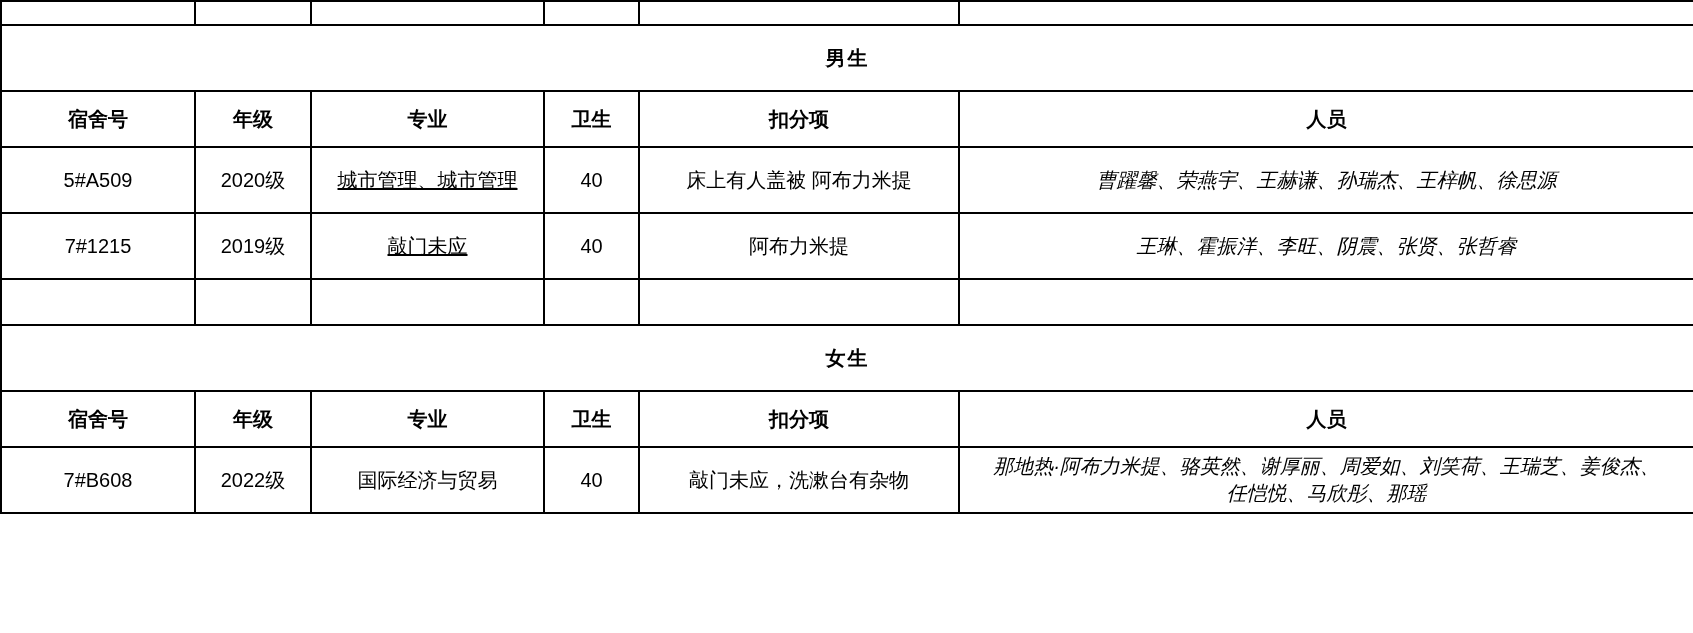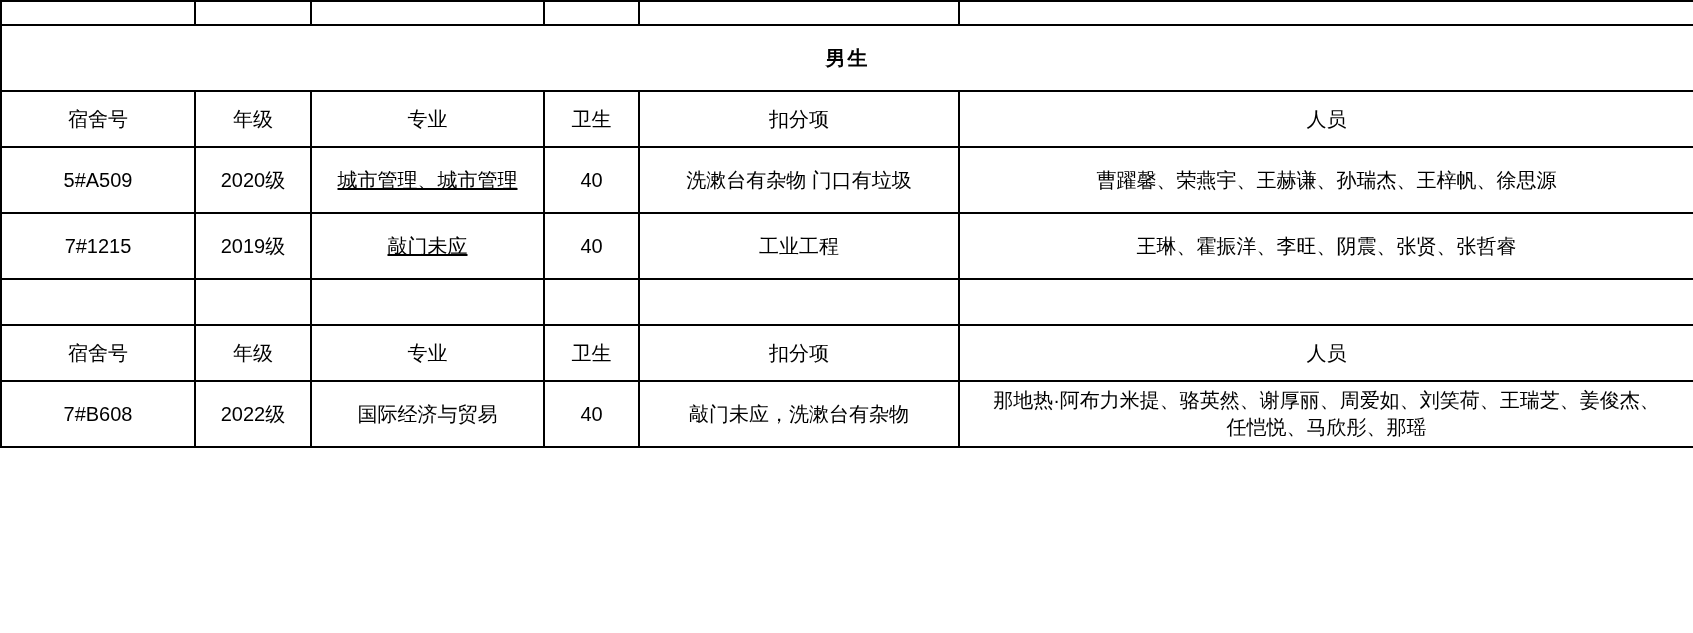--- a/index.html
+++ b/index.html
@@ -41,35 +41,36 @@
     height: 14px;
     padding: 0;
   }
   .section-title td {
     font-size: 31px;
     font-weight: bold;
     height: 56px;
     letter-spacing: 2px;
   }
   .head td {
-    font-weight: normal;
+    font-weight: bold;
     font-size: 21px;
     height: 46px;
   }
   .data td {
     height: 56px;
   }
   .blank td {
     height: 36px;
   }
   .u {
     text-decoration: underline;
   }
   .people-left {
     text-align: center;
+    font-style: italic;
   }
   .tight {
     line-height: 1.3;
     border-radius: 23px;
   }
 </style>
 </head>
 <body>
 
 <div class="sheet">
@@ -102,41 +103,44 @@
       <td>专业</td>
       <td>卫生</td>
       <td>扣分项</td>
       <td>人员</td>
     </tr>
     <tr class="data">
       <td>5#A509</td>
       <td>2020级</td>
       <td class="u">城市管理、城市管理</td>
       <td>40</td>
-      <td>洗漱台有杂物  门口有垃圾</td>
+      <td>床上有人盖被  阿布力米提</td>
       <td class="people-left">曹躍馨、荣燕宇、王赫谦、孙瑞杰、王梓帆、徐思源</td>
     </tr>
     <tr class="data">
       <td>7#1215</td>
       <td>2019级</td>
       <td class="u">敲门未应</td>
       <td>40</td>
-      <td>工业工程</td>
+      <td>阿布力米提</td>
       <td class="people-left">王琳、霍振洋、李旺、阴震、张贤、张哲睿</td>
     </tr>
 
     <tr class="blank">
       <td></td>
       <td></td>
       <td></td>
       <td></td>
       <td></td>
       <td></td>
     </tr>
 
+    <tr class="section-title">
+      <td colspan="6">女生</td>
+    </tr>
     <tr class="head">
       <td>宿舍号</td>
       <td>年级</td>
       <td>专业</td>
       <td>卫生</td>
       <td>扣分项</td>
       <td>人员</td>
     </tr>
     <tr class="data">
       <td>7#B608</td>

